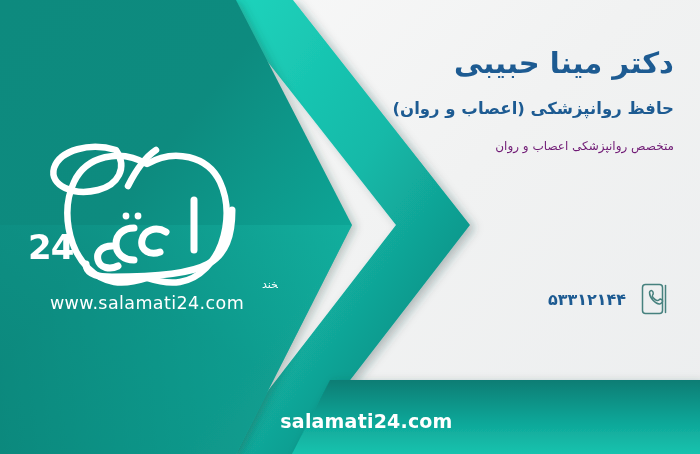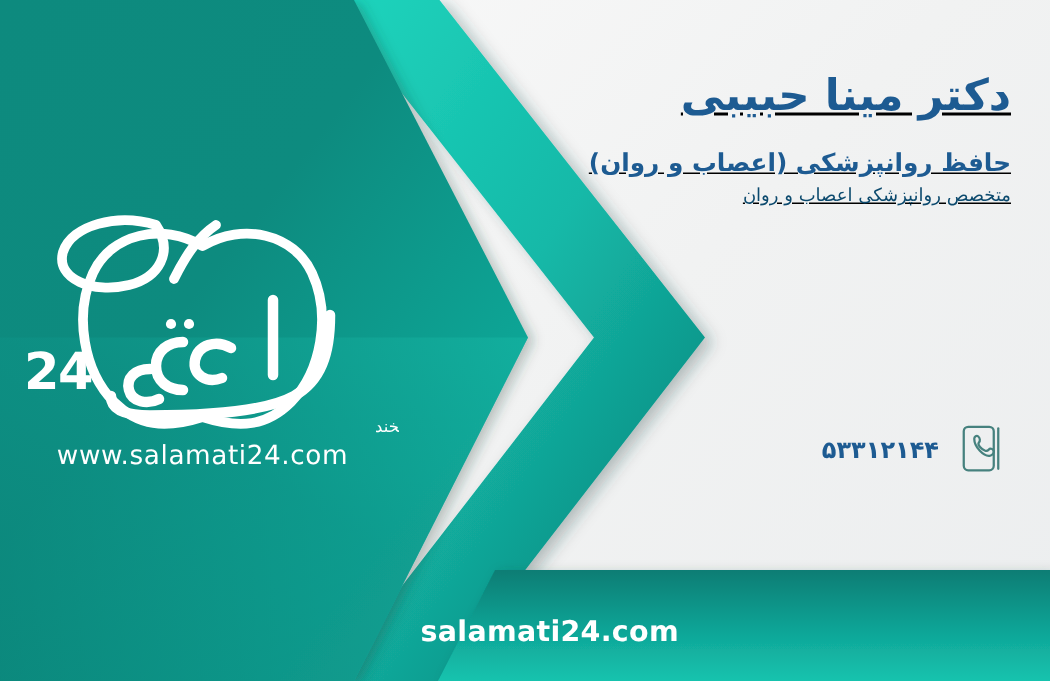--- a/index.html
+++ b/index.html
@@ -28,57 +28,56 @@
     position: absolute;
     top: 0;
     left: 0;
     width: 700px;
     height: 454px;
   }
 
   
   .logo-wrap {
     position: absolute;
-    left: 4px;
+    left: 16px;
     top: 128px;
     width: 262px;
     height: 185px;
   }
   .logo-svg { display:block; width:100%; height:100%; }
 
   
   .info {
     position: absolute;
     right: 26px;
     top: 44px;
     width: 420px;
     text-align: right;
     direction: rtl;
-    text-decoration: underline;
   }
   .doc-name {
     font-size: 29px;
     font-weight: bold;
     color: #1d5b92;
     letter-spacing: 0px;
     line-height: 1.35;
     white-space: nowrap;
   }
   .specialty-main {
     margin-top: 14px;
     font-size: 16.5px;
     font-weight: bold;
     color: #1d5b92;
     line-height: 1.4;
   }
   .specialty-sub {
-    margin-top: 2px;
+    margin-top: 18px;
     font-size: 12px;
     font-weight: normal;
-    color: #0c4a6e;
+    color: #701a75;
     line-height: 1.4;
   }
 
   
   .contacts {
     position: absolute;
     right: 22px;
     top: 276px;
     width: 430px;
     direction: rtl;

